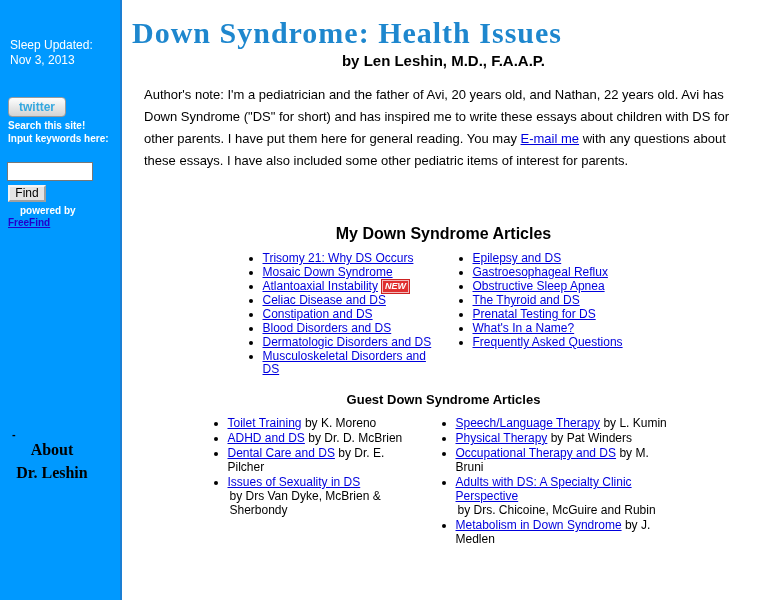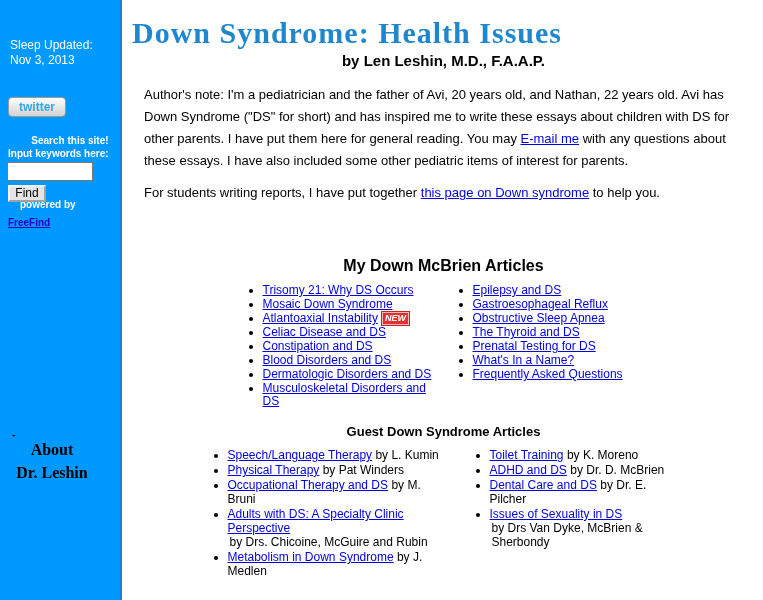--- a/index.html
+++ b/index.html
@@ -29,35 +29,35 @@
   }
   .twitter-btn{
     position:absolute;left:8px;top:97px;width:58px;height:20px;
     background:linear-gradient(#fefefe,#d3d3d3);
     border:1px solid #9a9a9a;border-radius:4px;
     color:#35A8DF;font-weight:bold;font-size:12px;line-height:16px;
     text-align:center;padding:0;cursor:pointer;
     font-family:"Liberation Sans", sans-serif;
   }
   .search-labels{
-    position:absolute;left:8px;top:134px;color:#fff;
-    font-size:10px;font-weight:bold;line-height:13px;text-align:right;
+    position:absolute;left:8px;top:119px;color:#fff;
+    font-size:10px;font-weight:bold;line-height:13px;
   }
   .search-input{
     position:absolute;left:7px;top:162px;width:86px;height:19px;
     border:1px solid #777;background:#fff;padding:0 2px;font-size:12px;
   }
   .find-btn{
     position:absolute;left:8px;top:185px;width:38px;height:17px;
     background:#e4e4e4;border:2px outset #f4f4f4;
     font-size:12px;line-height:11px;padding:0;cursor:pointer;
     font-family:"Liberation Sans", sans-serif;
   }
   .powered-by{
-    position:absolute;left:8px;top:199px;color:#fff;
+    position:absolute;left:8px;top:205px;color:#fff;
     font-size:10px;font-weight:bold;padding-left:12px;
   }
   .freefind-link{
     position:absolute;left:8px;top:217px;color:#2200CC;
     font-size:10px;font-weight:bold;text-decoration:underline;
   }
   .sidebar-dash{
     position:absolute;left:12px;top:428px;color:#000;
     font-size:11px;font-weight:bold;
   }
@@ -143,23 +143,22 @@
       <div>Dr. Leshin</div>
     </a>
   </aside>
 
   <main class="main">
     <h1 class="site-title">Down Syndrome: Health Issues</h1>
     <div class="byline">by Len Leshin, M.D., F.A.A.P.</div>
 
     <p class="intro-p"><span>Author's note: I'm a pediatrician and the father of Avi, 20 years old, and Nathan, 22 years old. Avi has Down Syndrome ("DS" for short) and has inspired me to write these essays about children with DS for other parents. I have put them here for general reading. You may </span><a href="#" class="lnk">E-mail me</a><span> with any questions about these essays. I have also included some other pediatric items of interest for parents.</span></p>
 
-    <p class="intro-p p2"><span>For students writing reports, I have put together </span><a href="#" class="lnk">this page on Down syndrome</a><span> to help you.</span></p>
 
-    <h2 class="heading-lg">My Down McBrien Articles</h2>
+    <h2 class="heading-lg">My Down Syndrome Articles</h2>
     <div class="cols">
       <ul id="my-left" class="article-list w-my">
           <li><a class="lnk" href="#">Trisomy 21: Why DS Occurs</a></li>
           <li><a class="lnk" href="#">Mosaic Down Syndrome</a></li>
           <li><a class="lnk" href="#">Atlantoaxial Instability</a><span class="new-badge">NEW</span></li>
           <li><a class="lnk" href="#">Celiac Disease and DS</a></li>
           <li><a class="lnk" href="#">Constipation and DS</a></li>
           <li><a class="lnk" href="#">Blood Disorders and DS</a></li>
           <li><a class="lnk" href="#">Dermatologic Disorders and DS</a></li>
           <li><a class="lnk" href="#">Musculoskeletal Disorders and DS</a></li>
@@ -170,30 +169,30 @@
           <li><a class="lnk" href="#">Obstructive Sleep Apnea</a></li>
           <li><a class="lnk" href="#">The Thyroid and DS</a></li>
           <li><a class="lnk" href="#">Prenatal Testing for DS</a></li>
           <li><a class="lnk" href="#">What's In a Name?</a></li>
           <li><a class="lnk" href="#">Frequently Asked Questions</a></li>
         </ul>
     </div>
 
     <h3 class="heading-sm">Guest Down Syndrome Articles</h3>
     <div class="cols guest">
+      <ul id="guest-right" class="article-list w-guest-r">
+          <li><a class="lnk" href="#">Toilet Training</a><span> by K. Moreno</span></li>
+          <li><a class="lnk" href="#">ADHD and DS</a><span> by Dr. D. McBrien</span></li>
+          <li><a class="lnk" href="#">Dental Care and DS</a><span> by Dr. E. Pilcher</span></li>
+          <li><a class="lnk" href="#">Issues of Sexuality in DS</a><div class="cont">by Drs Van Dyke, McBrien &amp; Sherbondy</div></li>
+        </ul>
       <ul id="guest-left" class="article-list w-guest-l">
           <li><a class="lnk" href="#">Speech/Language Therapy</a><span> by L. Kumin</span></li>
           <li><a class="lnk" href="#">Physical Therapy</a><span> by Pat Winders</span></li>
           <li><a class="lnk" href="#">Occupational Therapy and DS</a><span> by M. Bruni</span></li>
           <li><a class="lnk" href="#">Adults with DS: A Specialty Clinic Perspective</a><div class="cont">by Drs. Chicoine, McGuire and Rubin</div></li>
           <li><a class="lnk" href="#">Metabolism in Down Syndrome</a><span> by J. Medlen</span></li>
-        </ul>
-      <ul id="guest-right" class="article-list w-guest-r">
-          <li><a class="lnk" href="#">Toilet Training</a><span> by K. Moreno</span></li>
-          <li><a class="lnk" href="#">ADHD and DS</a><span> by Dr. D. McBrien</span></li>
-          <li><a class="lnk" href="#">Dental Care and DS</a><span> by Dr. E. Pilcher</span></li>
-          <li><a class="lnk" href="#">Issues of Sexuality in DS</a><div class="cont">by Drs Van Dyke, McBrien &amp; Sherbondy</div></li>
         </ul>
     </div>
 
   </main>
 
 </div>
 
 </body></html>

